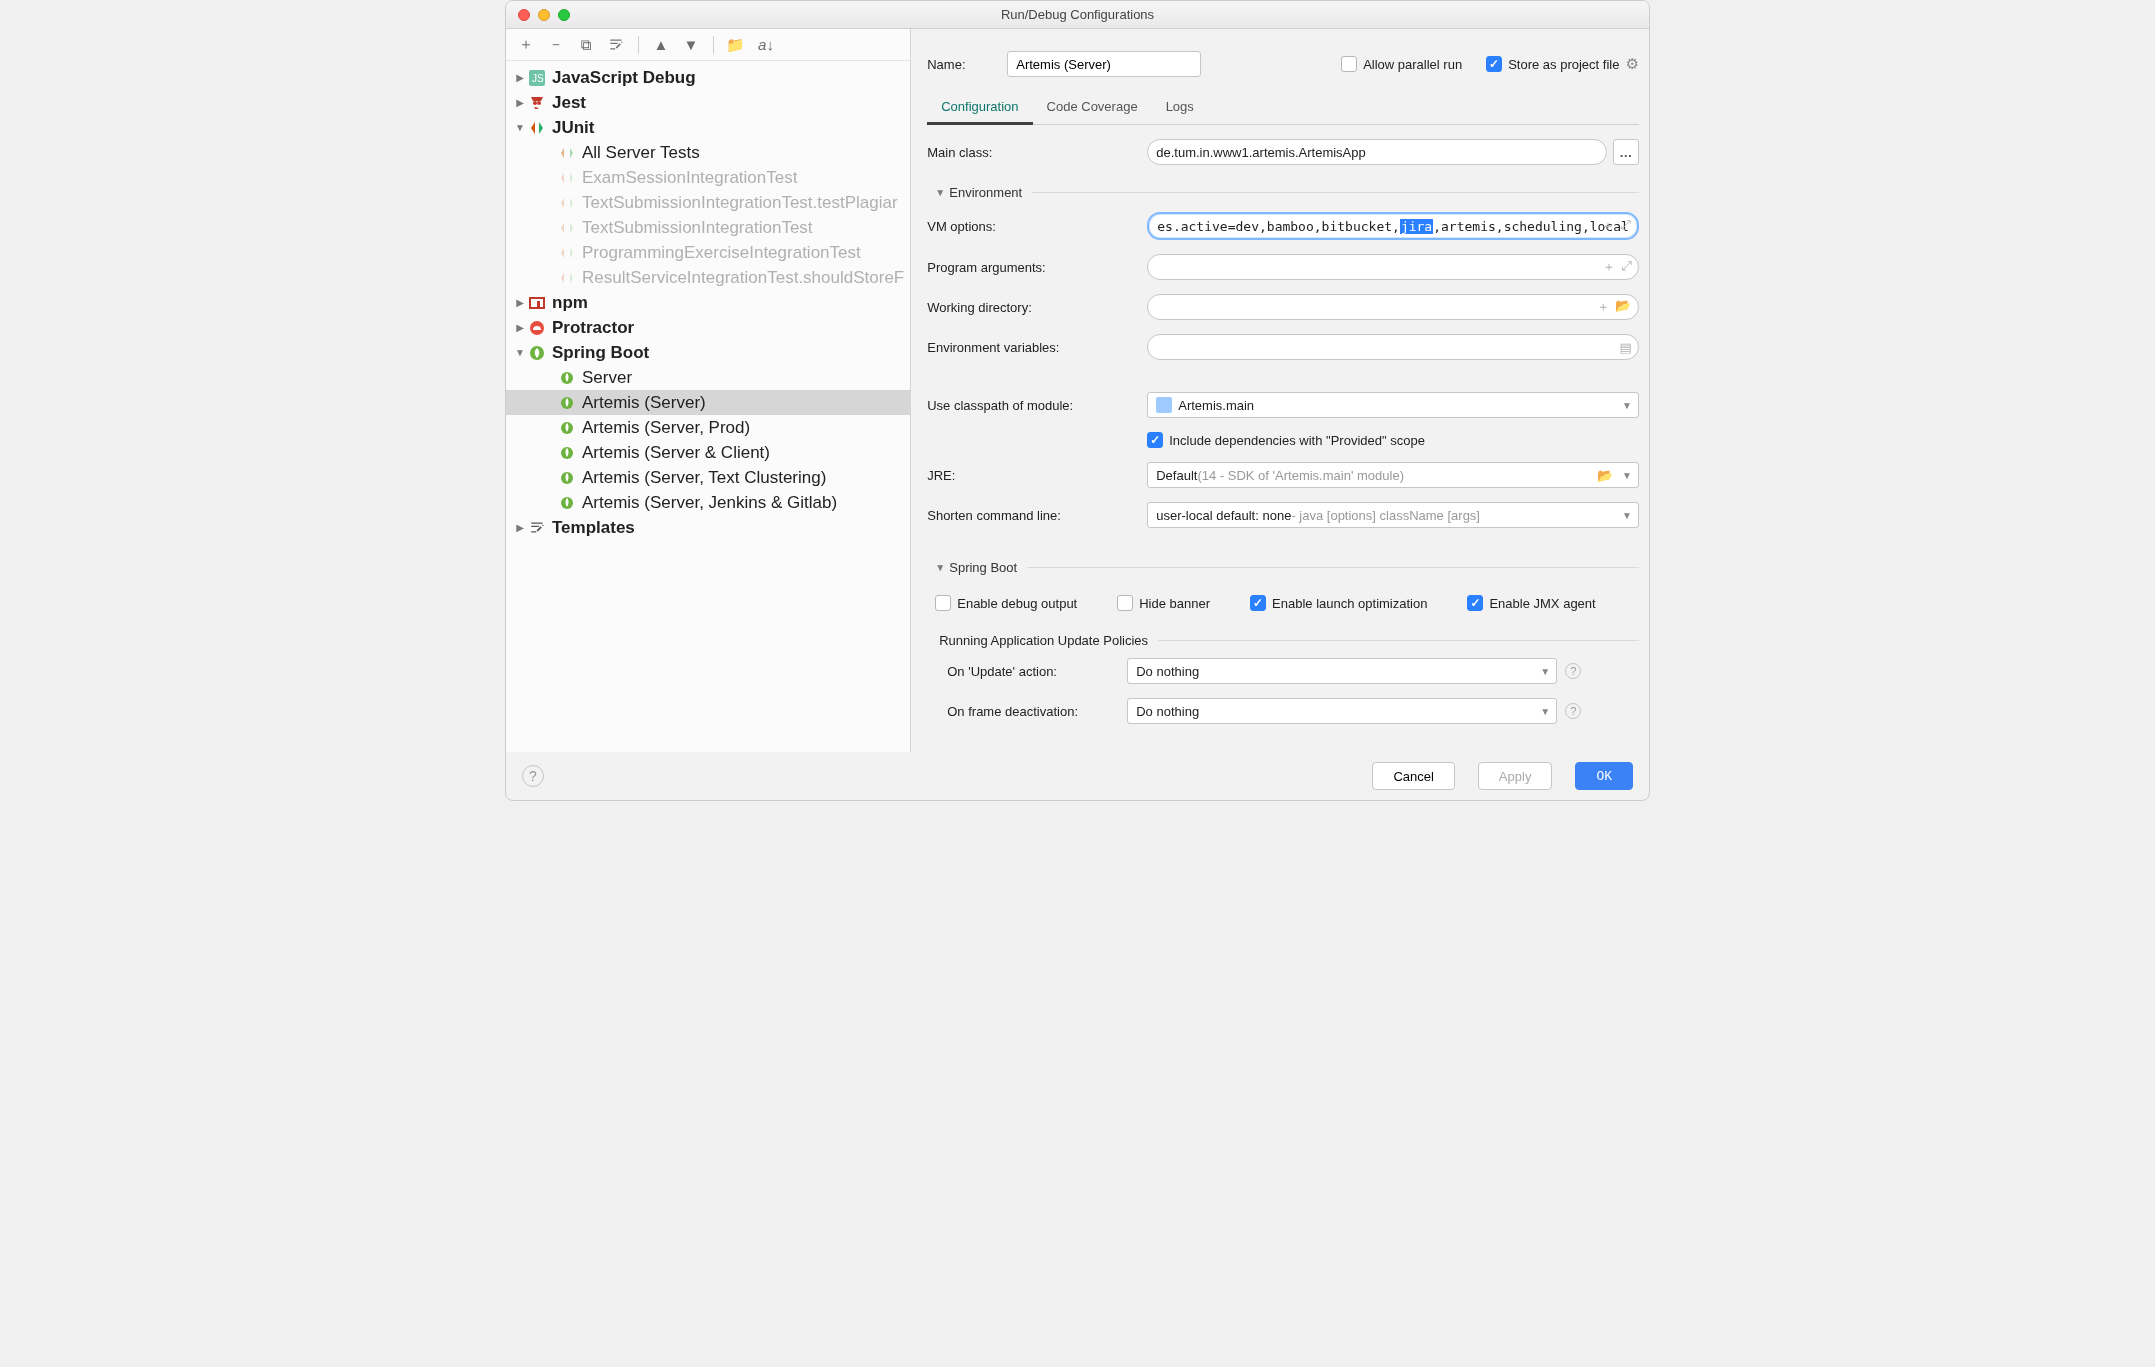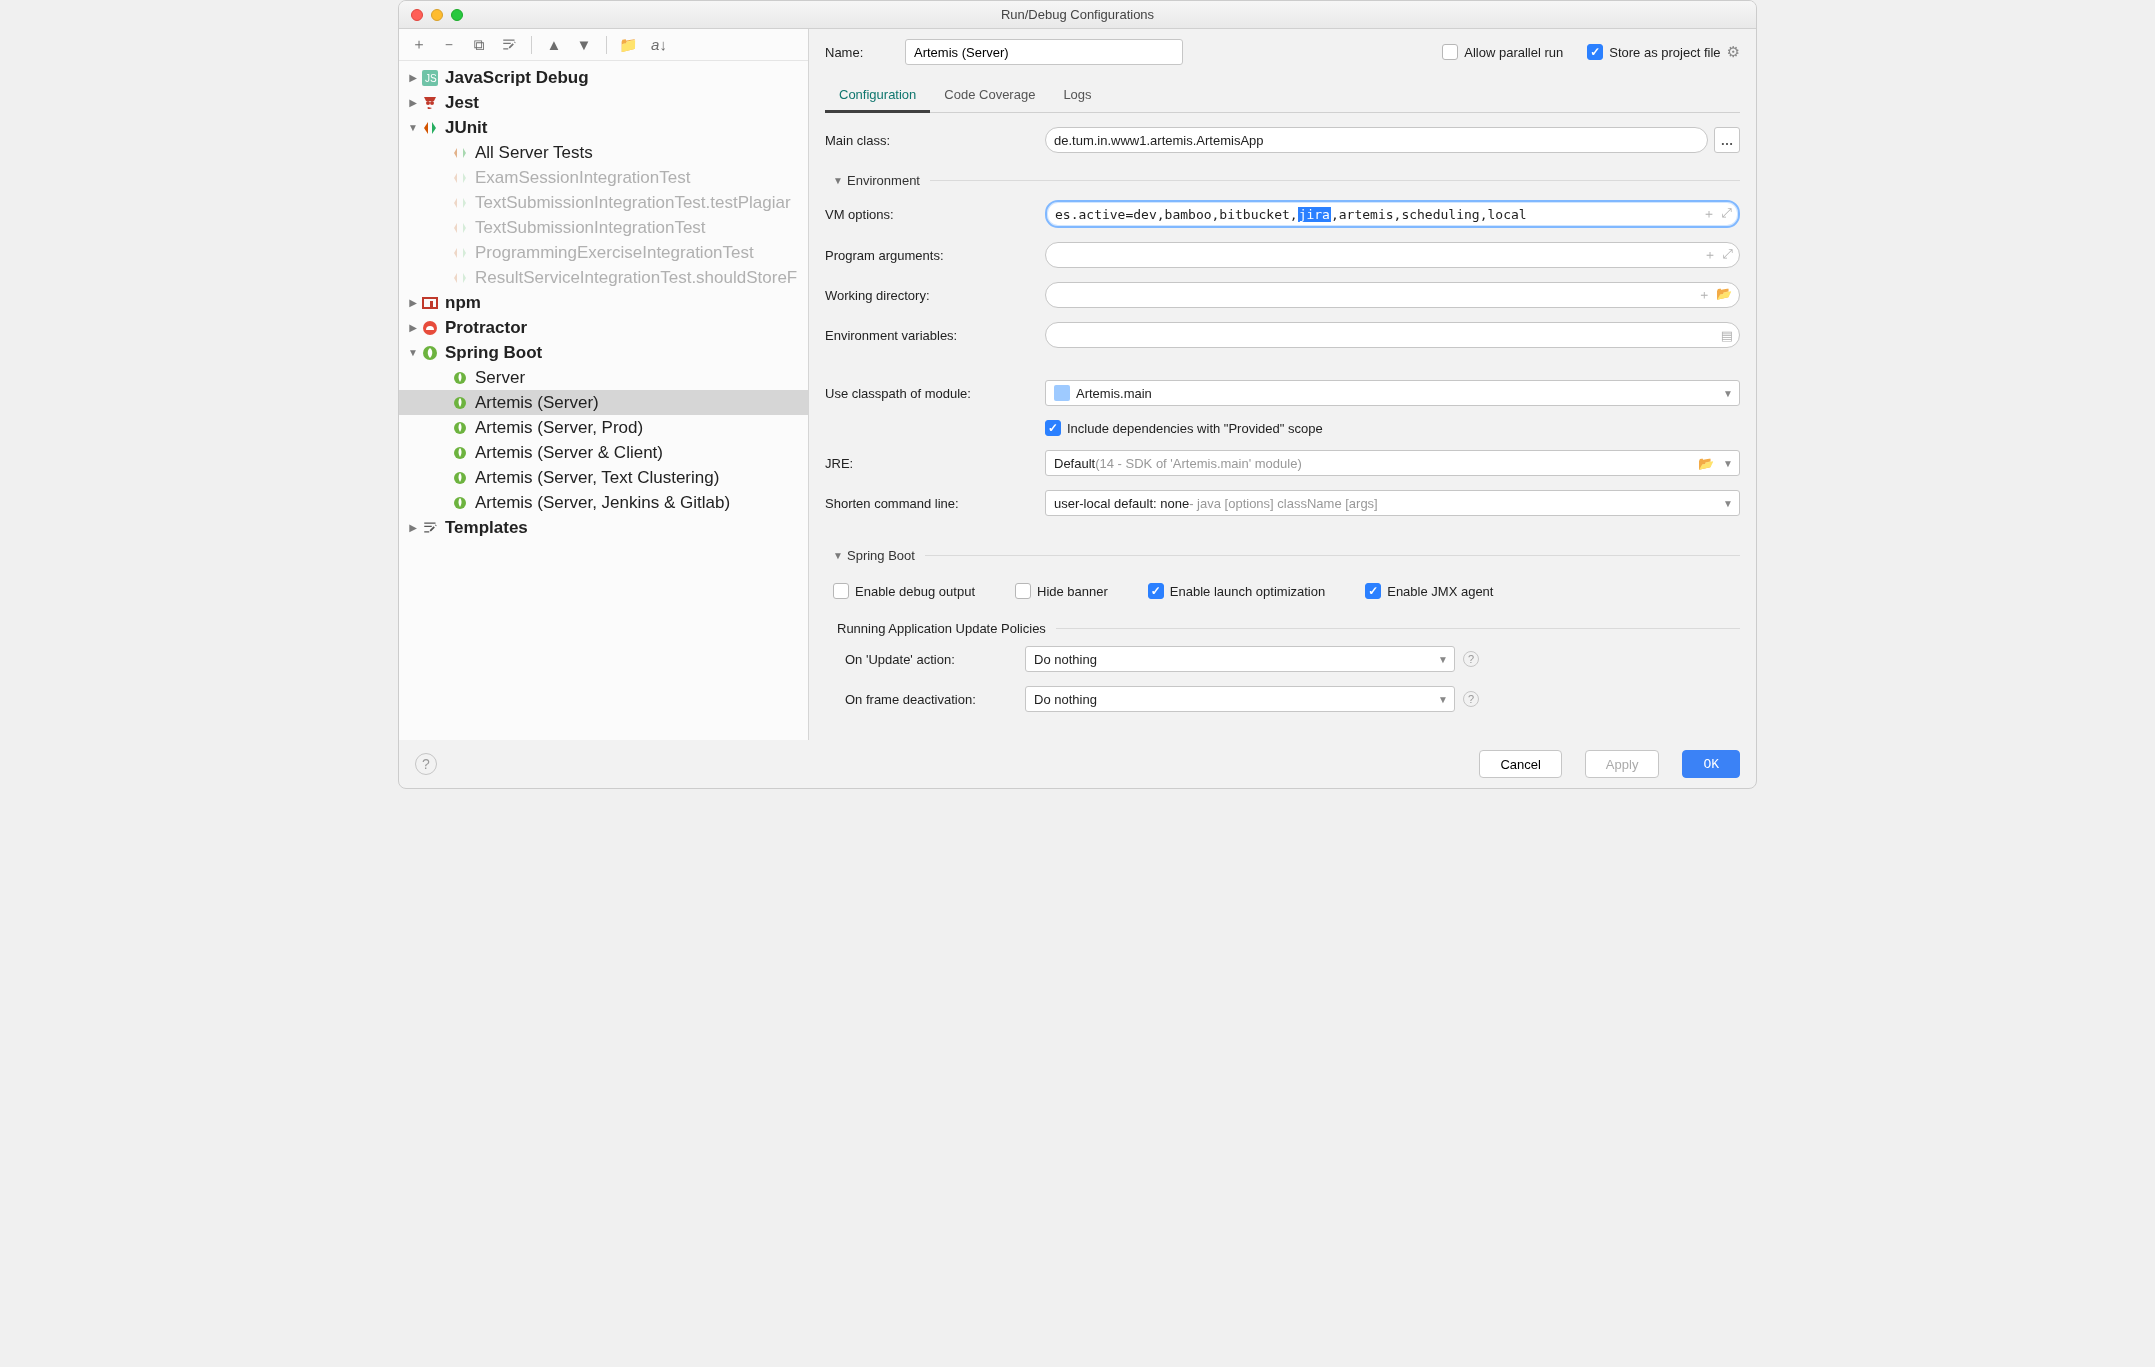--- a/index.html
+++ b/index.html
@@ -1,17 +1,17 @@
 <!DOCTYPE html>
 <html><head>
 <meta charset="utf-8">
 <style>
 * { box-sizing: border-box; margin: 0; padding: 0; }
 body { font-family: -apple-system, BlinkMacSystemFont, "Segoe UI", Arial, sans-serif; font-size: 13px; color: #222; background: #f0f0f0; user-select: none; }
-.window { width: 1359px; margin: 0 auto; background: #f2f2f2; border: 1px solid #ccc; border-radius: 8px; overflow: hidden; }
+.window { width: 1145px; margin: 0 auto; background: #f2f2f2; border: 1px solid #ccc; border-radius: 8px; overflow: hidden; }
 .titlebar { height: 28px; display: flex; align-items: center; padding: 0 12px; background: linear-gradient(#f6f6f6,#e9e9e9); border-bottom: 1px solid #d0d0d0; position: relative; }
 .traffic { display: flex; gap: 8px; position: absolute; left: 12px; }
 .tl { width: 12px; height: 12px; border-radius: 50%; }
 .tl.red { background: #ff5f57; border:1px solid #e1443d; }
 .tl.yellow { background: #febc2e; border:1px solid #d8a02a; }
 .tl.green { background: #28c840; border:1px solid #1aab29; }
 .title { flex: 1; text-align: center; font-size: 13px; color: #444; }
 .body { display: flex; }
 .sidebar { width: 410px; border-right: 1px solid #d5d5d5; background: #fbfbfb; display:flex; flex-direction:column; }
 .toolbar { height: 32px; display:flex; align-items:center; gap:14px; padding:0 12px; border-bottom:1px solid #e5e5e5; color:#6d6d6d; }
@@ -20,21 +20,21 @@
 .tree { flex:1; overflow:auto; padding:4px 0; }
 .tree-item { display:flex; align-items:center; height:25px; padding:0 6px; cursor:pointer; white-space:nowrap; overflow:hidden; }
 .tree-item.sel { background:#d6d6d6; }
 .tree-item .arrow { width:16px; text-align:center; color:#7a7a7a; font-size:10px; }
 .tree-item .ticon { width:18px; height:18px; display:inline-flex; align-items:center; justify-content:center; margin-right:6px; }
 .tree-item .label { font-size:17px;text-align:center; }
 .tree-item.bold .label { font-weight:700; }
 .tree-item.dim .label { color:#b0b0b0; }
 .indent2 { padding-left: 52px; }
 .main { flex:1; padding: 10px 16px 14px 16px; background:#f2f2f2; display:flex; flex-direction:column; }
-.row { display:flex; align-items:center; margin-bottom:10px; }
+.row { display:flex; align-items:center; margin-bottom:10px;margin-top:12px; }
 .namefield { flex:1; height:26px; border:1px solid #c6c6c6; border-radius:3px; padding:0 8px; font-size:13px; background:#fff; }
 .cb { width:16px; height:16px; border:1px solid #b7b7b7; border-radius:3px; display:inline-flex; align-items:center; justify-content:center; background:#fff; margin-right:6px; cursor:pointer; }
 .cb.checked { background:#2b80ff; border-color:#2b80ff; }
 .cb.checked::after { content:"✓"; color:#fff; font-size:12px; font-weight:bold; }
 .gear { color:#888; margin-left:6px; font-size:15px; }
 .tabs { display:flex; border-bottom:1px solid #d0d0d0; margin:4px 0 14px 0; }
 .tab { padding:8px 14px; font-size:13px; color:#555; cursor:pointer; }
 .tab.active { color:#0f766e; border-bottom:3px solid #404040; margin-bottom:-1px; }
 .form-row { display:flex; align-items:center; margin-bottom:14px; }
 .form-row .lbl { width:220px; font-size:13px; color:#222; }

